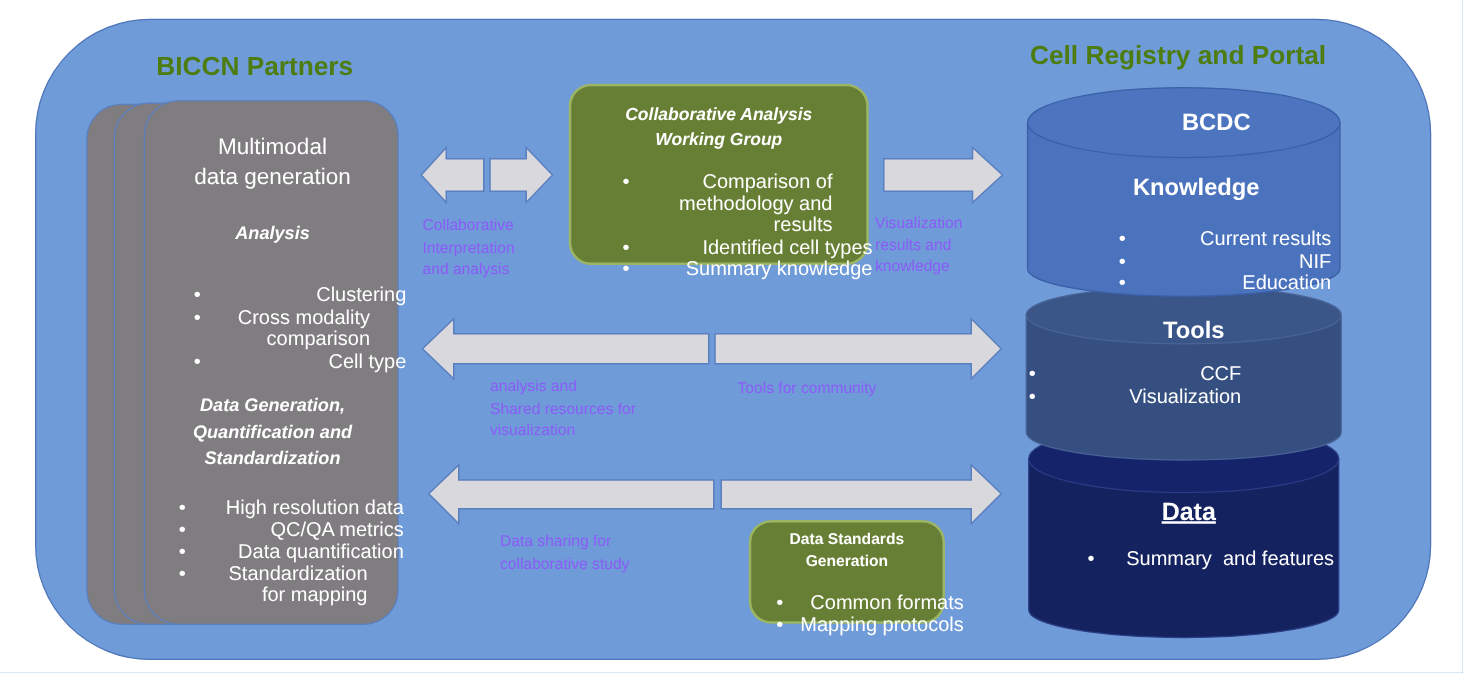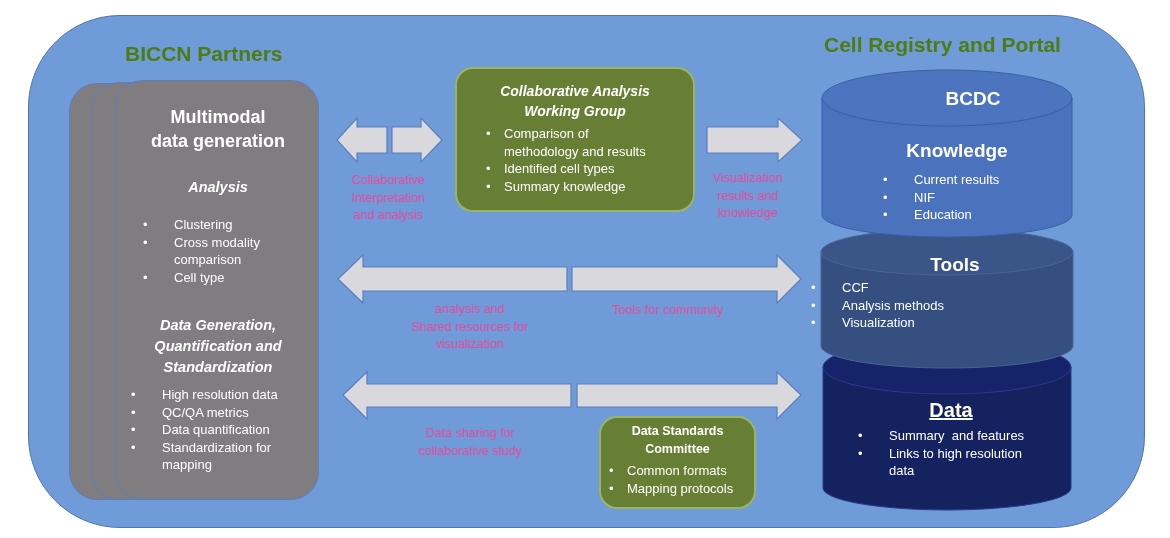--- a/index.html
+++ b/index.html
@@ -4,28 +4,28 @@
 <style>
   html, body { margin: 0; padding: 0; background: #ffffff; }
   body { width: 1170px; height: 538px; position: relative; overflow: hidden;
          font-family: "Liberation Sans", "DejaVu Sans", sans-serif; color: #ffffff; }
   .abs { position: absolute; }
   .outer { left: 28px; top: 15px; width: 1117px; height: 513px; background: #6f9bd9;
            border: 1.5px solid #4d74b8; border-radius: 92px; box-sizing: border-box; }
   .section-title { font-size: 21px; font-weight: bold; color: #4d7c0f; white-space: nowrap; }
   .card { background: #807d80; border: 1.5px solid #5a7fc0; border-radius: 28px; box-sizing: border-box; }
   .ctr { text-align: center; }
-  .h-main { font-size: 18px; font-weight: bold; line-height: 24px; }
+  .h-main { font-size: 18px; font-weight: normal; line-height: 24px; }
   .h-ital { font-size: 14.5px; font-weight: bold; font-style: italic; line-height: 21px; }
-  ul.blt { list-style: none; margin: 0; padding: 0; font-size: 13px; line-height: 17.5px; }
+  ul.blt { list-style: none; margin: 12px; padding: 0; font-size: 16px; line-height: 17.5px; text-align: right; }
   ul.blt li { position: relative; padding-left: 31px; }
   ul.blt li::before { content: "•"; position: absolute; left: 0; }
   ul.tight li { padding-left: 18px; }
   .green { background: #677f34; border: 2px solid #9bb565; border-radius: 18px; box-sizing: border-box; }
-  .lbl { font-size: 12.5px; line-height: 17.5px; text-align: center; color: #ec4899; }
+  .lbl { font-size: 12.5px; line-height: 17.5px; text-align: left; color: #8b5cf6; }
   svg { overflow: visible; }
   .cyl-text { text-align: center; }
   .cyl-h { font-size: 19px; font-weight: bold; }
 </style>
 </head>
 <body>
 
 <div class="abs outer"></div>
 
 <div class="abs section-title" style="left:125px; top:42px;">BICCN Partners</div>
@@ -99,24 +99,24 @@
     <div>Collaborative Analysis</div>
     <div>Working Group</div>
   </div>
   <ul class="abs blt tight" style="left:29px; top:56px; width:200px;">
     <li style="width:150px;">Comparison of methodology and results</li>
     <li> Identified cell types</li>
     <li>Summary knowledge</li>
   </ul>
 </div>
 
-<div class="abs green" style="left:599px; top:416px; width:157px; height:93px;">
+<div class="abs green" style="left:599px; top:416px; width:157px; height:83px;">
   <div class="abs ctr" style="left:0; width:153px; top:5px; font-size:12.5px; font-weight:bold; line-height:17.5px;">
     <div>Data Standards</div>
-    <div>Committee</div>
+    <div>Generation</div>
   </div>
   <ul class="abs blt tight" style="left:8px; top:44px; width:150px;">
     <li>Common formats</li>
     <li>Mapping protocols</li>
   </ul>
 </div>
 
 <svg class="abs" style="left:0; top:0;" width="1170" height="538">
 
   <g stroke="#2a3c84" stroke-width="1">
@@ -139,21 +139,19 @@
 <div class="abs cyl-text cyl-h" style="left:832px; width:250px; top:140px;">Knowledge</div>
 <ul class="abs blt" style="left:883px; top:171px; width:170px;">
   <li>Current results</li>
   <li>NIF</li>
   <li>Education</li>
 </ul>
 
 <div class="abs cyl-text cyl-h" style="left:830px; width:250px; top:254px;">Tools</div>
 <ul class="abs blt" style="left:811px; top:279px; width:170px;">
   <li>CCF</li>
-  <li>Analysis methods</li>
   <li>Visualization</li>
 </ul>
 
 <div class="abs cyl-text cyl-h" style="left:826px; width:250px; top:399px; font-size:20px;text-decoration:underline;">Data</div>
 <ul class="abs blt" style="left:858px; top:427px; width:180px;">
   <li style="white-space:pre;">Summary  and features</li>
-  <li style="width:150px;">Links to high resolution data</li>
 </ul>
 
 </body></html>

